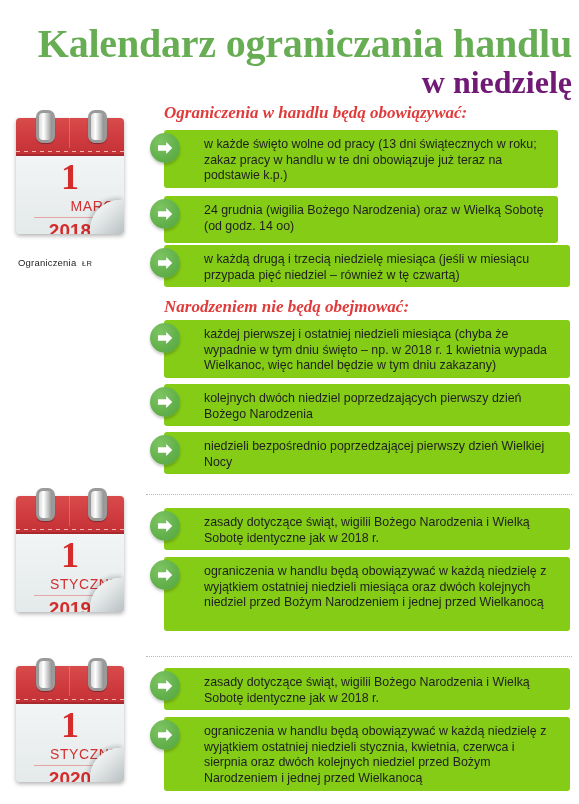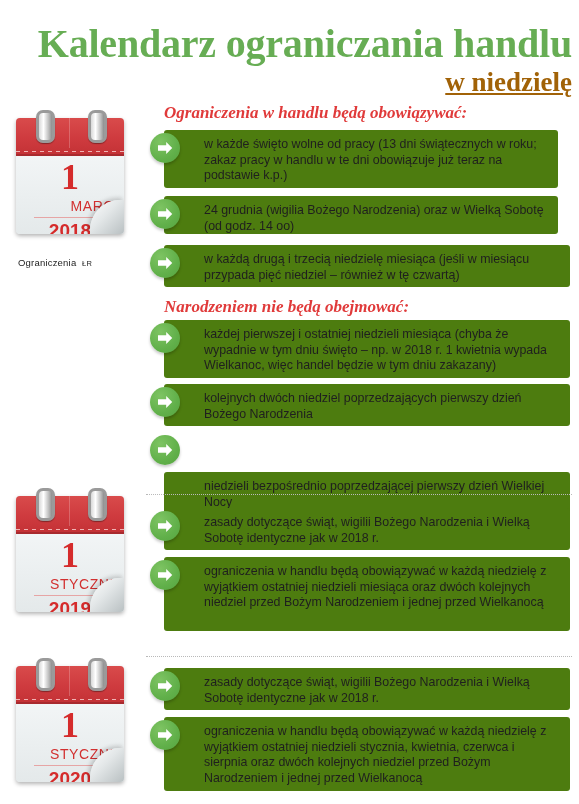--- a/index.html
+++ b/index.html
@@ -20,25 +20,24 @@
     font-weight:bold;
     font-size:40px;
     line-height:44px;
     color:#67ad54;
     letter-spacing:-0.2px;
     white-space:nowrap;
   }
   .title-sub{
     font-family:"Liberation Serif", serif;
     font-weight:bold;
-    font-size:27px;
+    font-size:32px;
     line-height:30px;
-    color:#a16207;
+    color:#701a75;
     margin-top:1px;
-    text-decoration:underline;
   }
 
   
   .cal{
     position:absolute;
     width:108px;height:116px;
   }
   .cal-rings{
     position:absolute;top:-8px;left:0;width:108px;height:26px;z-index:3;
   }
@@ -124,21 +123,21 @@
     font-size:17px;
     color:#e03a3a;
     white-space:nowrap;
   }
 
   
   .row{position:absolute;}
   .row-panel{
     position:absolute;left:14px;top:0;
     width:394px;
-    background:#4d7c0f;
+    background:#84cc16;
     border-radius:3px;
     box-sizing:border-box;
     padding:7px 10px 7px 40px;
   }
   .row-text{
     font-family:"Liberation Sans", sans-serif;
     font-size:12.4px;
     line-height:15.6px;
     color:#1f1f1f;
   }
@@ -234,21 +233,21 @@
       <div class="row-text">w każde święto wolne od pracy (13 dni świątecznych w roku; zakaz pracy w handlu w te dni obowiązuje już teraz na podstawie k.p.)</div>
     </div>
     <div class="arrow-icon">
       <svg width="18" height="18" viewBox="0 0 18 18">
           <path d="M2 6.3h8.2V3.1L16.2 9l-6 5.9v-3.2H2z" fill="#ffffff"></path>
         </svg>
     </div>
   </div>
 
   <div class="row" style="left:150px;top:196px;">
-    <div class="row-panel" style="height:38px;">
+    <div class="row-panel" style="height:47px;">
       <div class="row-text">24 grudnia (wigilia Bożego Narodzenia) oraz w Wielką Sobotę (od godz. 14 oo)</div>
     </div>
     <div class="arrow-icon">
       <svg width="18" height="18" viewBox="0 0 18 18">
           <path d="M2 6.3h8.2V3.1L16.2 9l-6 5.9v-3.2H2z" fill="#ffffff"></path>
         </svg>
     </div>
   </div>
 
   <div class="row" style="left:150px;top:245px;">
@@ -280,21 +279,21 @@
       <div class="row-text">kolejnych dwóch niedziel poprzedzających pierwszy dzień Bożego Narodzenia</div>
     </div>
     <div class="arrow-icon">
       <svg width="18" height="18" viewBox="0 0 18 18">
           <path d="M2 6.3h8.2V3.1L16.2 9l-6 5.9v-3.2H2z" fill="#ffffff"></path>
         </svg>
     </div>
   </div>
 
   <div class="row" style="left:150px;top:432px;">
-    <div class="row-panel" style="height:42px;width:406px;margin-top:40px;">
+    <div class="row-panel" style="height:42px;width:406px;">
       <div class="row-text">niedzieli bezpośrednio poprzedzającej pierwszy dzień Wielkiej Nocy</div>
     </div>
     <div class="arrow-icon">
       <svg width="18" height="18" viewBox="0 0 18 18">
           <path d="M2 6.3h8.2V3.1L16.2 9l-6 5.9v-3.2H2z" fill="#ffffff"></path>
         </svg>
     </div>
   </div>
 
   <div class="divider" style="left:146px;top:494px;width:426px;"></div>

